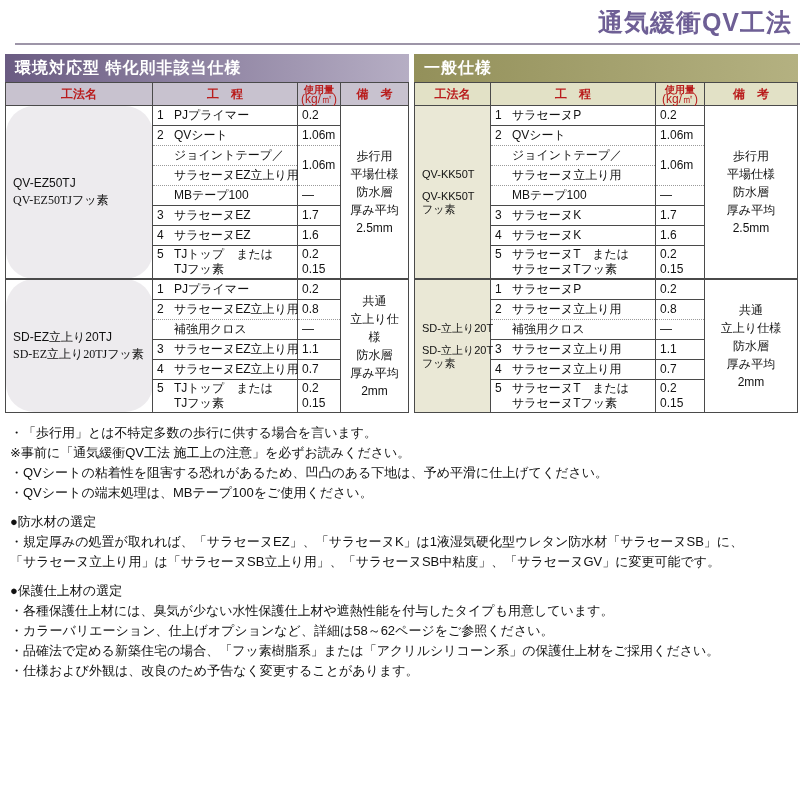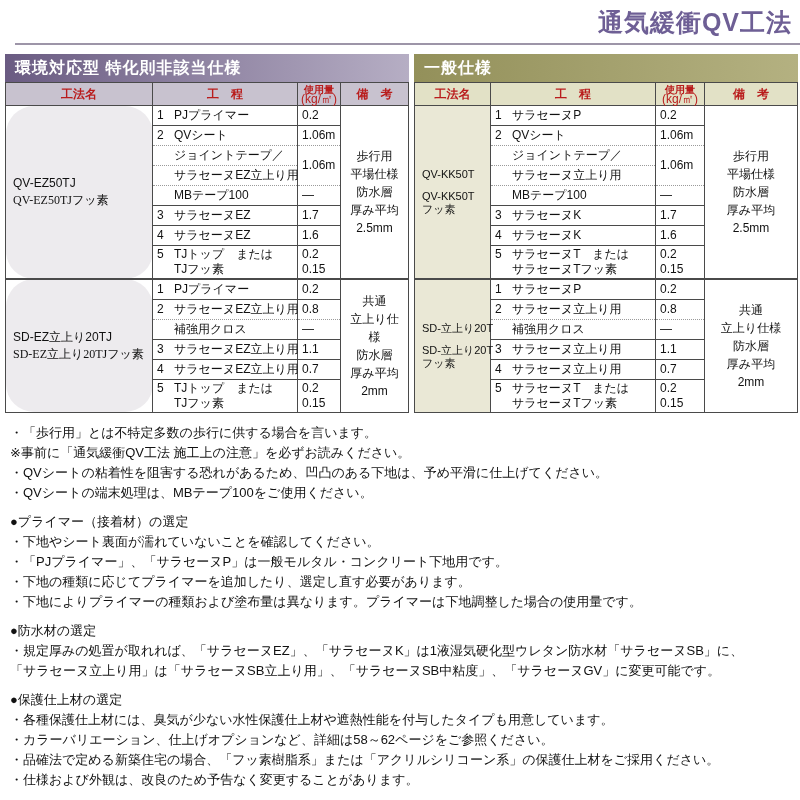--- a/index.html
+++ b/index.html
@@ -413,27 +413,20 @@
       </div>
     </div>
   <div class="notes">
       <div class="note-block">
         <p>・「歩行用」とは不特定多数の歩行に供する場合を言います。</p>
         <p>※事前に「通気緩衝QV工法 施工上の注意」を必ずお読みください。</p>
         <p>・QVシートの粘着性を阻害する恐れがあるため、凹凸のある下地は、予め平滑に仕上げてください。</p>
         <p>・QVシートの端末処理は、MBテープ100をご使用ください。</p>
       </div>
       <div class="note-block">
-        <p class="note-heading">●プライマー（接着材）の選定</p>
-        <p>・下地やシート裏面が濡れていないことを確認してください。</p>
-        <p>・「PJプライマー」、「サラセーヌP」は一般モルタル・コンクリート下地用です。</p>
-        <p>・下地の種類に応じてプライマーを追加したり、選定し直す必要があります。</p>
-        <p>・下地によりプライマーの種類および塗布量は異なります。プライマーは下地調整した場合の使用量です。</p>
-      </div>
-      <div class="note-block">
         <p class="note-heading">●防水材の選定</p>
         <p>・規定厚みの処置が取れれば、「サラセーヌEZ」、「サラセーヌK」は1液湿気硬化型ウレタン防水材「サラセーヌSB」に、</p>
         <p>「サラセーヌ立上り用」は「サラセーヌSB立上り用」、「サラセーヌSB中粘度」、「サラセーヌGV」に変更可能です。</p>
       </div>
       <div class="note-block">
         <p class="note-heading">●保護仕上材の選定</p>
         <p>・各種保護仕上材には、臭気が少ない水性保護仕上材や遮熱性能を付与したタイプも用意しています。</p>
         <p>・カラーバリエーション、仕上げオプションなど、詳細は58～62ページをご参照ください。</p>
         <p>・品確法で定める新築住宅の場合、「フッ素樹脂系」または「アクリルシリコーン系」の保護仕上材をご採用ください。</p>
         <p>・仕様および外観は、改良のため予告なく変更することがあります。</p>

